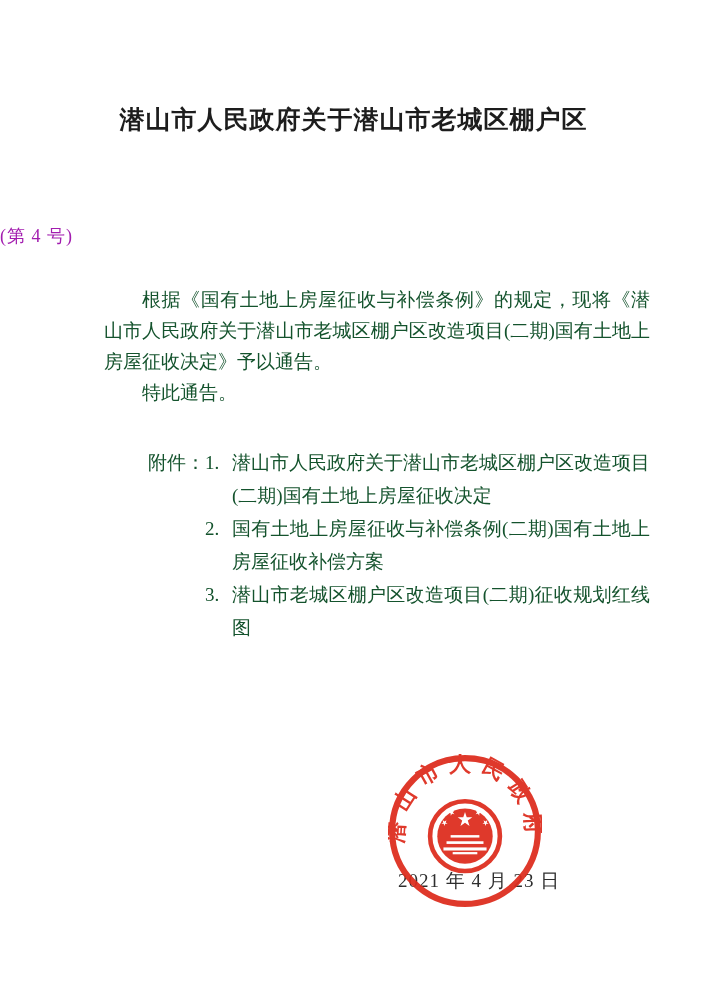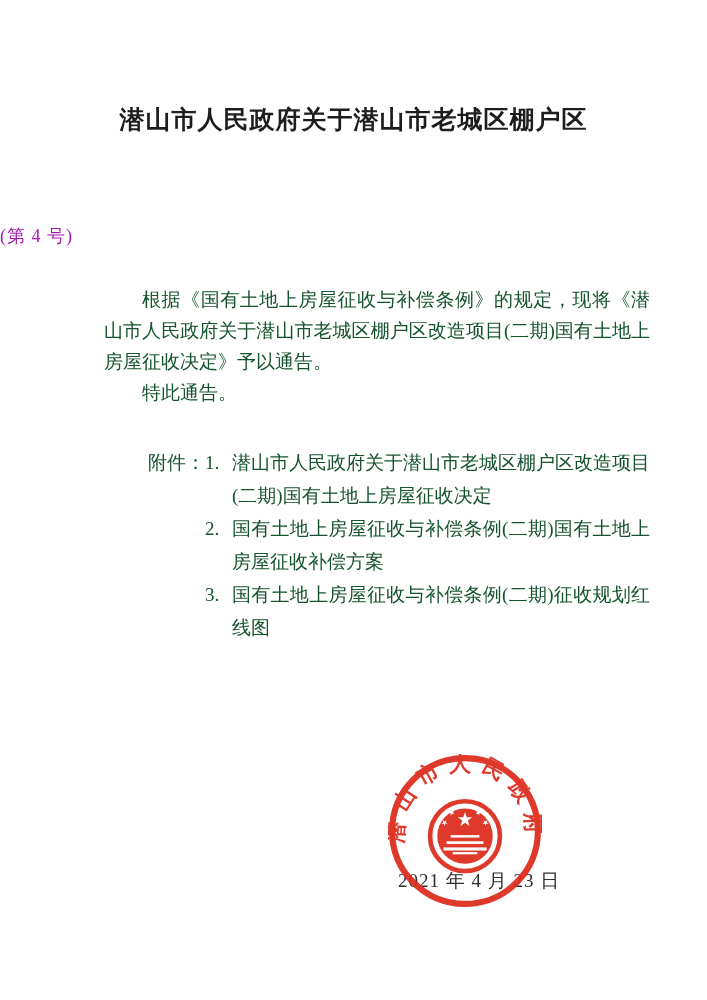--- a/index.html
+++ b/index.html
@@ -102,21 +102,21 @@
         <div class="att-item">
           <span class="att-num">1.</span>
           <span class="att-text">潜山市人民政府关于潜山市老城区棚户区改造项目(二期)国有土地上房屋征收决定</span>
         </div>
         <div class="att-item">
           <span class="att-num">2.</span>
           <span class="att-text">国有土地上房屋征收与补偿条例(二期)国有土地上房屋征收补偿方案</span>
         </div>
         <div class="att-item">
           <span class="att-num">3.</span>
-          <span class="att-text">国有土地上房屋征收与补偿条例(二期)征收规划红线图</span>
+          <span class="att-text">潜山市老城区棚户区改造项目(二期)征收规划红线图</span>
         </div>
       </div>
     </div>
   </div>
 
   <div class="date-line">2021 年 4 月 23 日</div>
 
   <div class="seal">
     <svg viewBox="0 0 150 150">
       <defs>

